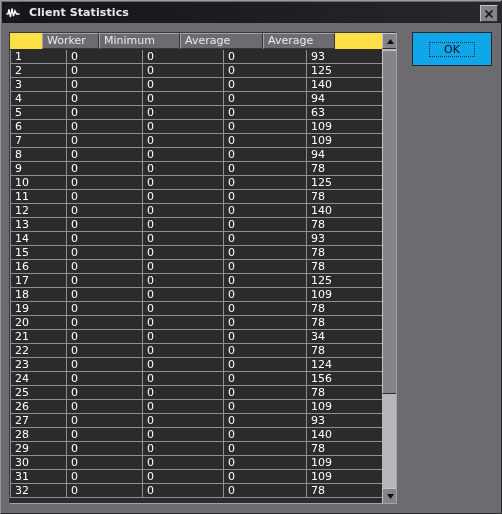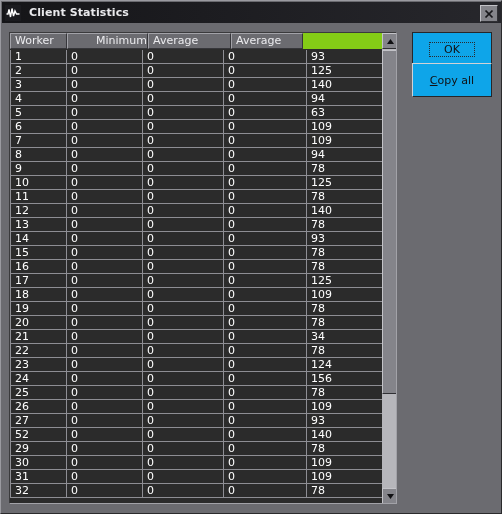--- a/index.html
+++ b/index.html
@@ -84,42 +84,43 @@
     background: #2b2b2b;
     overflow: hidden;
   }
 
   #header-row {
     position: absolute;
     left: 0; top: 0;
     width: 388px;
     height: 16px;
     display: flex;
-    background: #84cc16;
+    background: #fde047;
+    padding-left: 32px;
   }
   .hcell {
     box-sizing: border-box;
     height: 16px;
     background: #6b6b70;
     border-top: 1px solid #a2a2a8;
     border-left: 1px solid #a2a2a8;
     border-right: 1px solid #36363a;
     border-bottom: 1px solid #36363a;
     color: #ebebee;
     font-size: 11px;
     line-height: 13px;
     padding-left: 4px;
     font-family: "DejaVu Sans", sans-serif;
     white-space: nowrap;
     overflow: hidden;
     cursor: pointer;
   }
   .hcell.c0 { width: 57px; }
   .hcell.c1 { width: 76px; }
-  .hcell.c2 { width: 81px; text-align: right; }
+  .hcell.c2 { width: 81px; }
   .hcell.c3 { width: 83px; }
   .hcell.c4 { width: 72px; }
 
   #grid-body {
     position: absolute;
     left: 0;
     top: 17px;
     width: 372px;
     height: 455px;
     background: #2b2b2b;
@@ -458,21 +459,21 @@
           <div class="gcell c4">109</div>
         </div>
         <div class="grow">
           <div class="gcell c0">27</div>
           <div class="gcell c1">0</div>
           <div class="gcell c2">0</div>
           <div class="gcell c3">0</div>
           <div class="gcell c4">93</div>
         </div>
         <div class="grow">
-          <div class="gcell c0">52</div>
+          <div class="gcell c0">28</div>
           <div class="gcell c1">0</div>
           <div class="gcell c2">0</div>
           <div class="gcell c3">0</div>
           <div class="gcell c4">140</div>
         </div>
         <div class="grow">
           <div class="gcell c0">29</div>
           <div class="gcell c1">0</div>
           <div class="gcell c2">0</div>
           <div class="gcell c3">0</div>
@@ -516,17 +517,14 @@
       </div>
     </div>
   </div>
 
   <button class="dlg-btn" id="ok-btn">
     <span id="ok-inner">
       <span id="ok-label">OK</span>
     </span>
   </button>
 
-  <button class="dlg-btn" id="copy-btn">
-    <span id="copy-label"><u>C</u>opy all</span>
-  </button>
 
 </div>
 
 </body></html>

